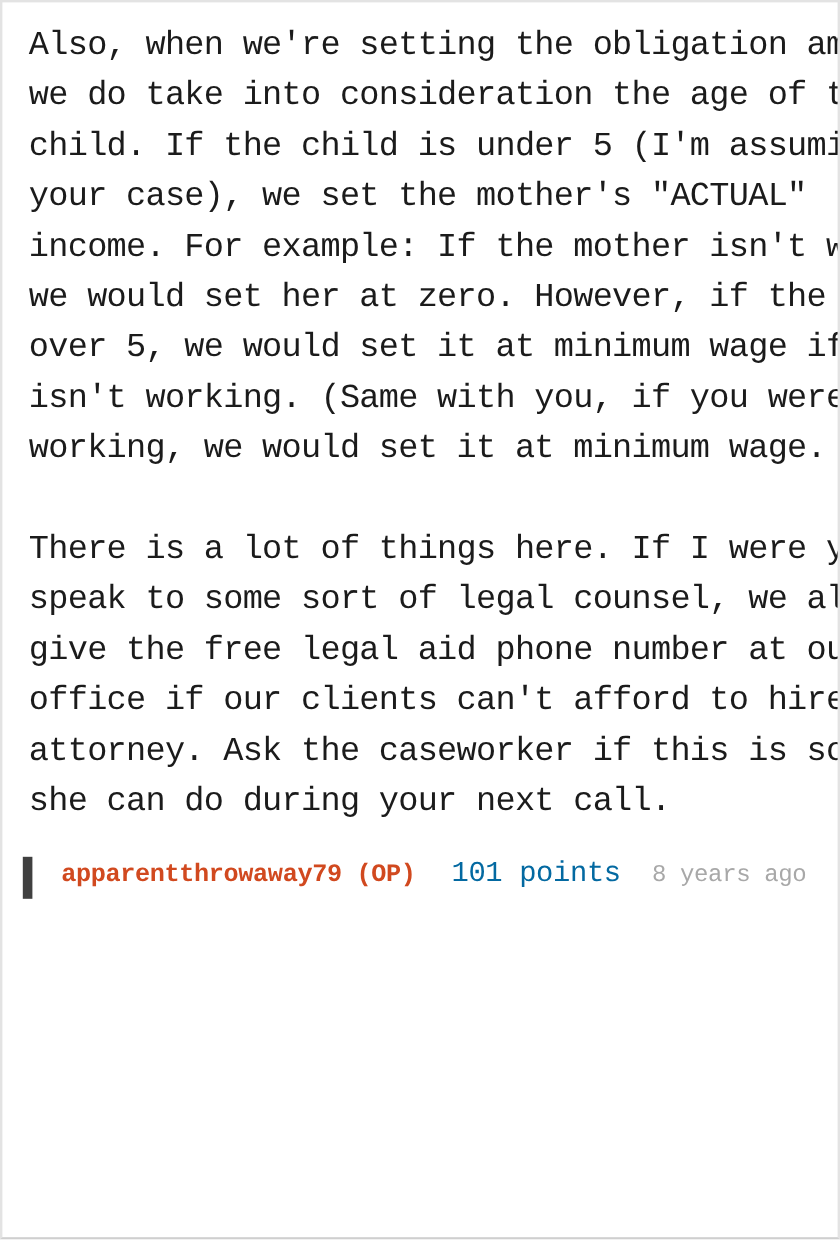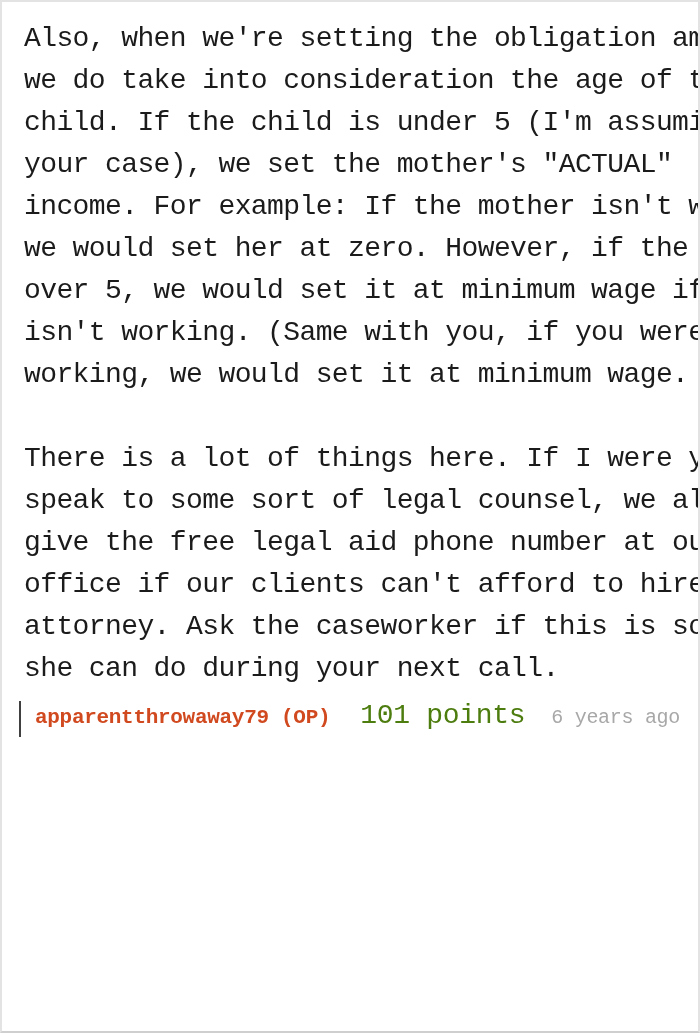--- a/index.html
+++ b/index.html
@@ -19,43 +19,43 @@
   }
   .comment-body {
     font-size: 28px;
     line-height: 42px;
     letter-spacing: -0.6px;
     color: #1b1b1b;
     white-space: pre;
   }
   .reply {
     margin-left: 17px;
-    margin-top: 11px;
-    border-left: 2px solid #404040;
-    padding-left: 14px;
+    margin-top: 24px;
+    border-left: 8px solid #404040;
+    padding-left: 24px;
     padding-bottom: 6px;
   }
   .reply-meta {
     display: flex;
     align-items: baseline;
     gap: 0;
     line-height: 26px;
     padding-top: 2px;
   }
   .reply-author {
     font-size: 21px;
     font-weight: bold;
     letter-spacing: -0.3px;
     color: #d1491f;
     text-decoration: none;
     cursor: pointer;
   }
   .reply-points {
-    font-size: 28px;
-    color: #4d7c0f;
+    font-size: 24px;
+    color: #0369a1;
     letter-spacing: -0.3px;
     margin-left: 30px;
   }
   .reply-age {
     font-size: 20px;
     color: #a8a8a8;
     letter-spacing: -0.3px;
     margin-left: 26px;
   }
   .reply-body {
@@ -88,17 +88,17 @@
 give the free legal aid phone number at our
 office if our clients can't afford to hire an
 attorney. Ask the caseworker if this is something
 she can do during your next call.</div>
   </div>
 
   <div class="reply">
     <div class="reply-meta">
       <span class="reply-author">apparentthrowaway79 (OP)</span>
       <span class="reply-points">101 points</span>
-      <span class="reply-age">6 years ago</span>
+      <span class="reply-age">8 years ago</span>
     </div>
   </div>
 
 </div>
 
 </body></html>

